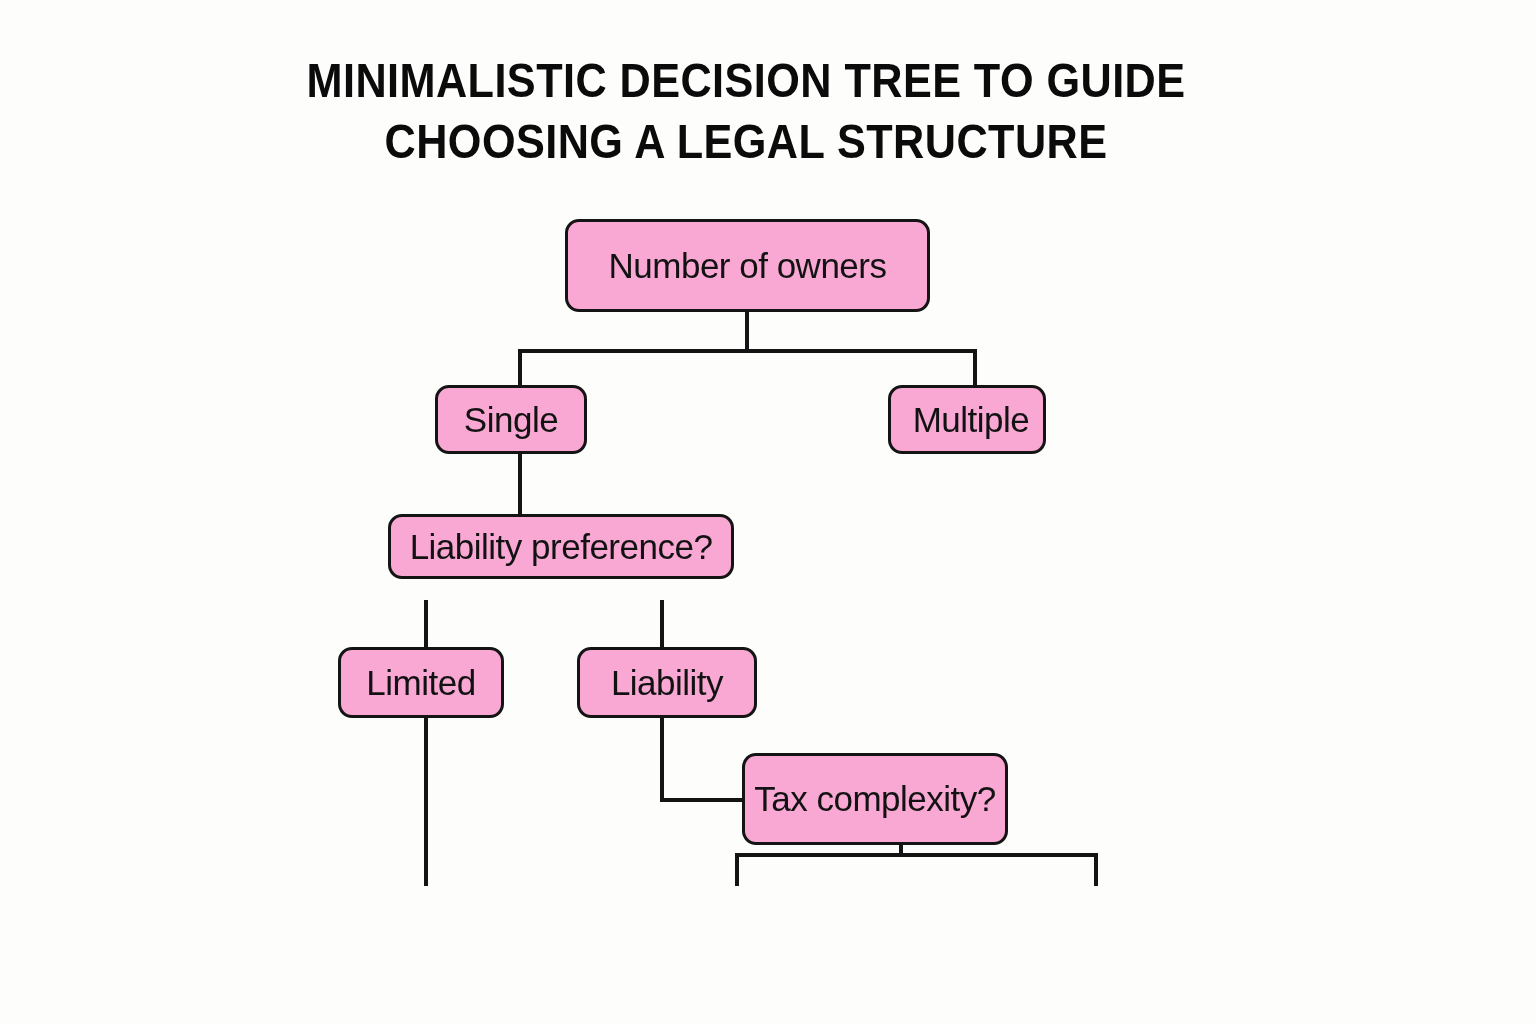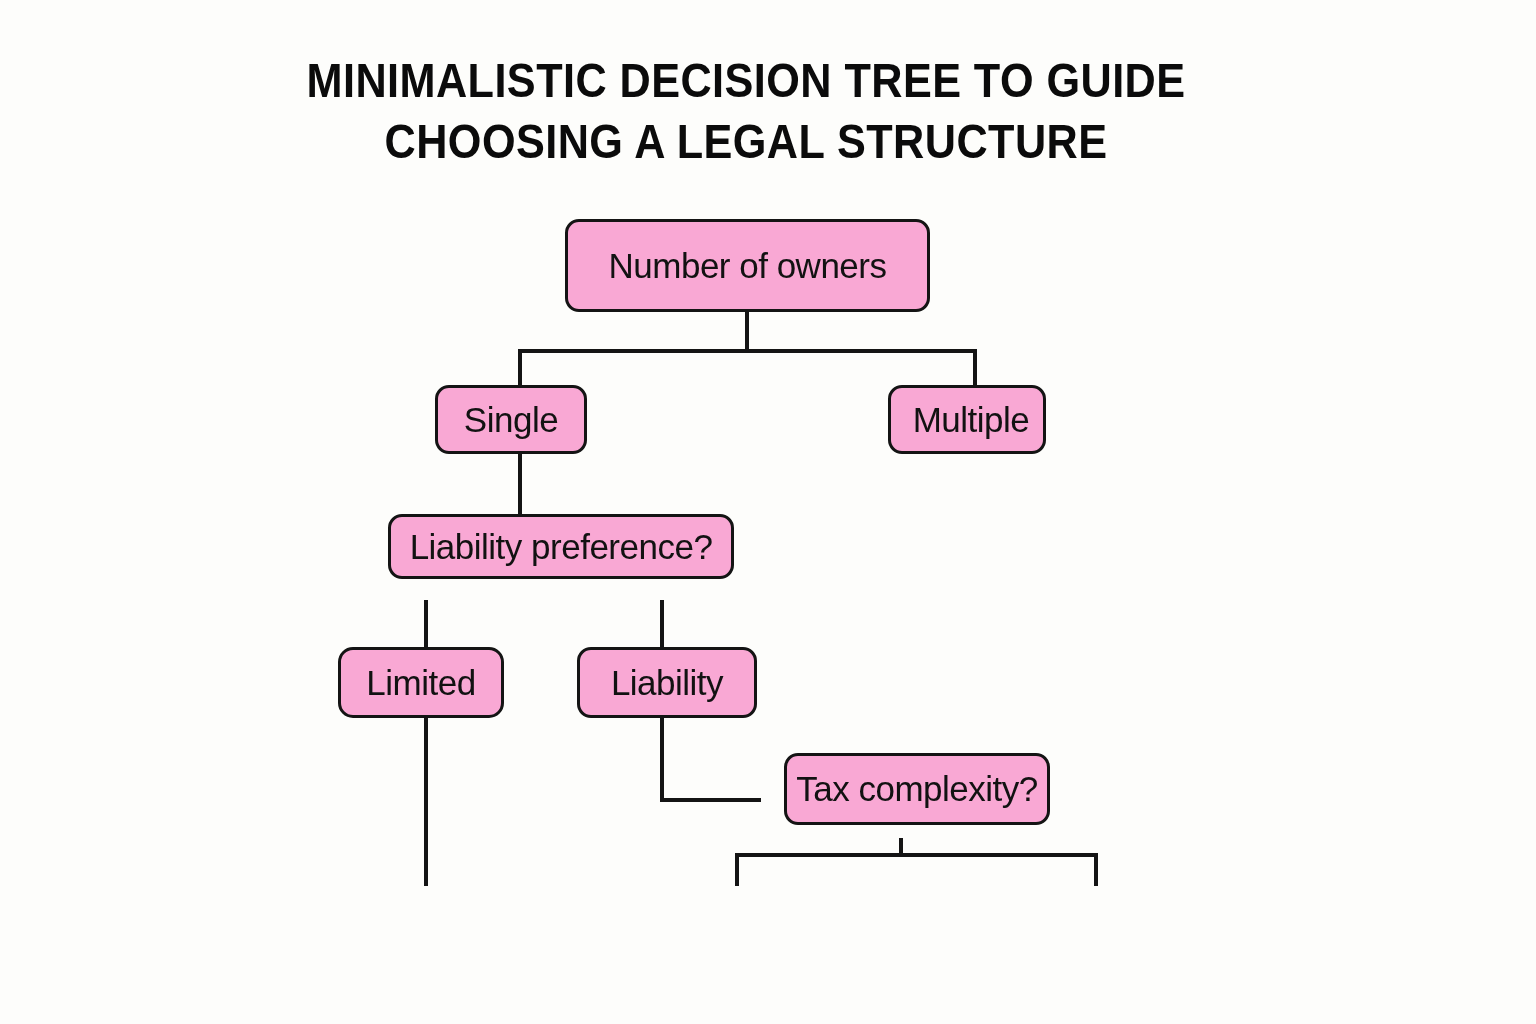--- a/index.html
+++ b/index.html
@@ -68,22 +68,22 @@
   <div class="vline" style="left:1094px;top:853px;height:33px;"></div>
 
   <div class="node" style="left:565px;top:219px;width:365px;height:93px;">Number of owners</div>
 
   <div class="node" style="left:435px;top:385px;width:152px;height:69px;">Single</div>
 
   <div class="node" style="left:888px;top:385px;width:158px;height:69px;padding-left:8px;">Multiple</div>
 
   <div class="node" style="left:357px;top:514px;width:346px;height:65px;margin-left:31px;">Liability preference?</div>
 
-  <div class="node" style="left:338px;top:647px;width:166px;height:71px;border-radius:15px;">Limited</div>
+  <div class="node" style="left:338px;top:647px;width:166px;height:71px;">Limited</div>
 
   <div class="node" style="left:577px;top:647px;width:180px;height:71px;">Liability</div>
 
-  <div class="node" style="left:784px;top:753px;width:266px;height:72px;">Tax complexity?</div>
+  <div class="node" style="left:742px;top:753px;width:266px;height:92px;">Tax complexity?</div>
 
 
 
 
 </div>
 
 </body></html>

